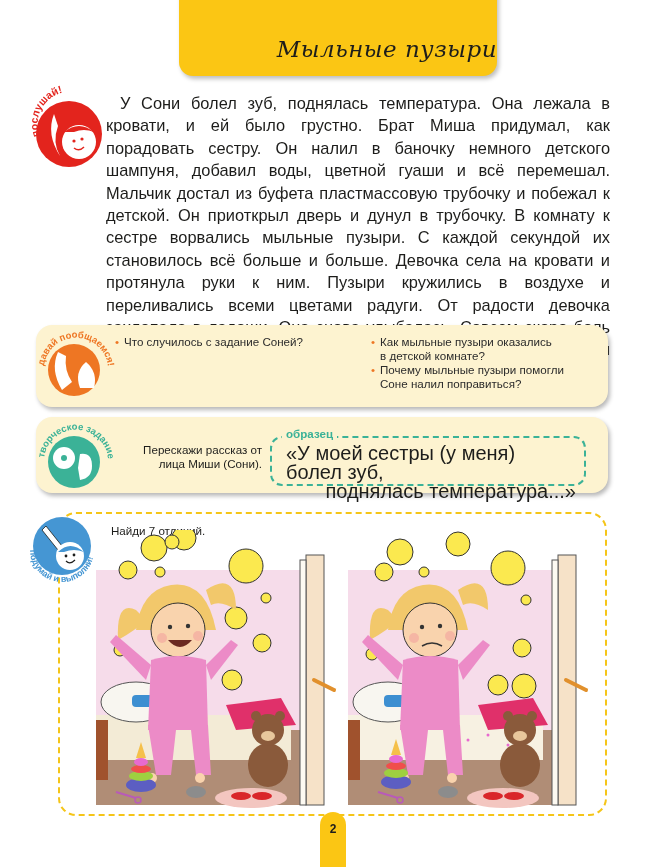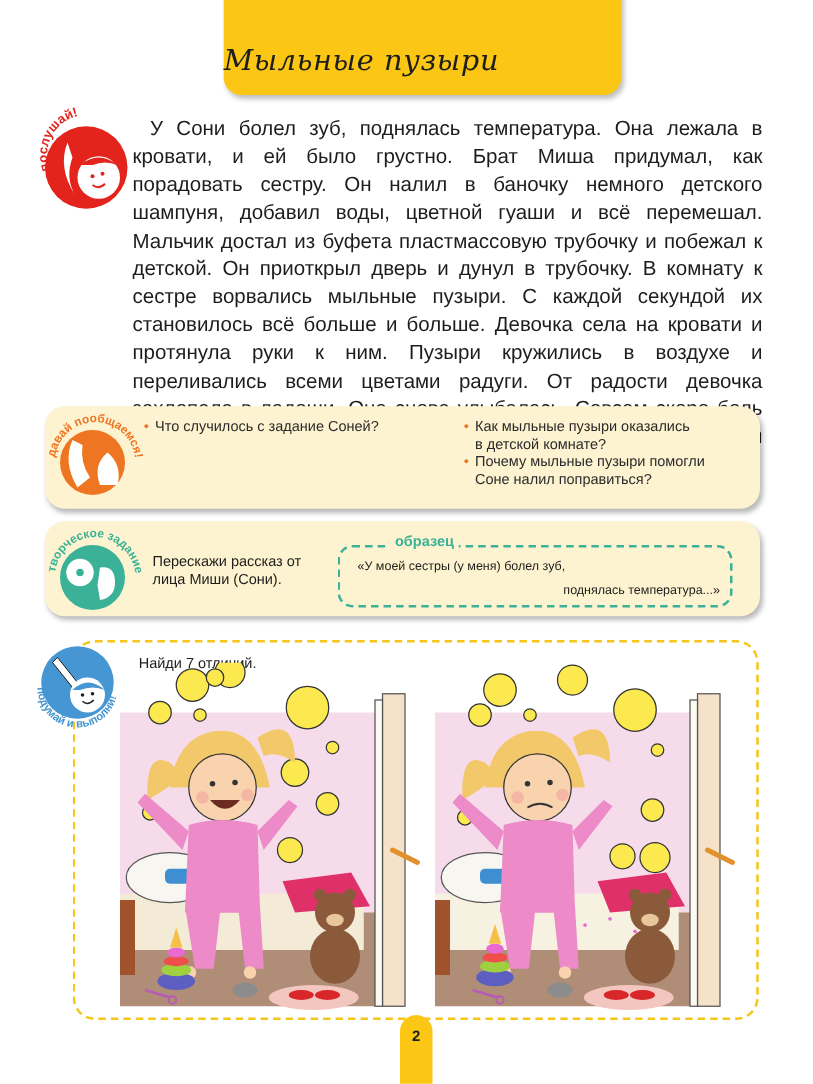--- a/index.html
+++ b/index.html
@@ -6,23 +6,23 @@
   html, body { width: 650px; height: 867px; background: #ffffff; overflow: hidden; }
   body { position: relative; font-family: "Liberation Sans", sans-serif; color: #1d1d1b; }
 
   
   .title-tab {
     position: absolute; left: 179px; top: -20px; width: 318px; height: 96px;
     background: #fbc614; border-radius: 0 0 14px 14px;
     box-shadow: 2px 3px 4px rgba(0,0,0,0.25);
   }
   .title-text {
-    position: absolute; left: 0; right: 0; bottom: 14px; text-align: left;
+    position: absolute; left: 0; right: 0; bottom: 14px; text-align: right;
     font-family: "DejaVu Serif", serif; font-style: italic; font-size: 23px;
-    color: #1d1d1b; letter-spacing: 0.5px;
+    color: #1d1d1b; letter-spacing: 0.5px; padding-left: 24px;
   }
 
   .story {
     position: absolute; left: 106px; top: 92px; width: 504px;
     font-size: 16.4px; line-height: 22.4px; text-align: justify; text-indent: 14px;
   }
   .story p { margin: 0; }
 
   
   .panel {
@@ -31,32 +31,32 @@
   }
   .panel-discuss { left: 36px; top: 325px; width: 572px; height: 82px; }
   .panel-creative { left: 36px; top: 417px; width: 572px; height: 76px; }
 
   .q-col { position: absolute; font-size: 11.6px; line-height: 14px; color: #2b2b2b; }
   .q-col-left { left: 115px; top: 335px; width: 240px; }
   .q-col-right { left: 371px; top: 335px; width: 230px; }
   .q-item { position: relative; padding-left: 9px; margin-bottom: 0; }
   .q-item::before { content: "•"; position: absolute; left: 0; top: 0; color: #ee7623; }
 
-  .creative-text { position: absolute; left: 122px; top: 443px; font-size: 11.6px; line-height: 14px; width: 140px; }
+  .creative-text { position: absolute; left: 122px; top: 443px; font-size: 11.6px; line-height: 14px; width: 140px; text-align: right; }
 
   .sample-box {
     position: absolute; left: 270px; top: 436px; width: 316px; height: 50px;
     border: 2px dashed #3bb297; border-radius: 12px;
   }
   .sample-label {
     position: absolute; left: 282px; top: 427px; padding: 0 4px; background: #fdf3d0;
-    font-size: 11.6px; font-weight: bold; color: #3bb297; margin-left: 30px;
+    font-size: 11.6px; font-weight: bold; color: #3bb297;
   }
   .sample-quote {
-    position: absolute; left: 286px; top: 444px; width: 290px; font-size: 10px; line-height: 19px; color: #1d1d1b;
+    position: absolute; left: 286px; top: 444px; width: 290px; font-size: 20px; line-height: 19px; color: #1d1d1b;
   }
   .sample-quote span { display: block; }
   .sample-quote .l2 { padding-left: 10px; text-align: right; }
 
   
   .task-frame {
     position: absolute; left: 58px; top: 512px; width: 549px; height: 304px;
     border: 2.5px dashed #f5c518; border-radius: 18px;
   }
   .task-title { position: absolute; left: 111px; top: 524px; font-size: 11.6px; }

